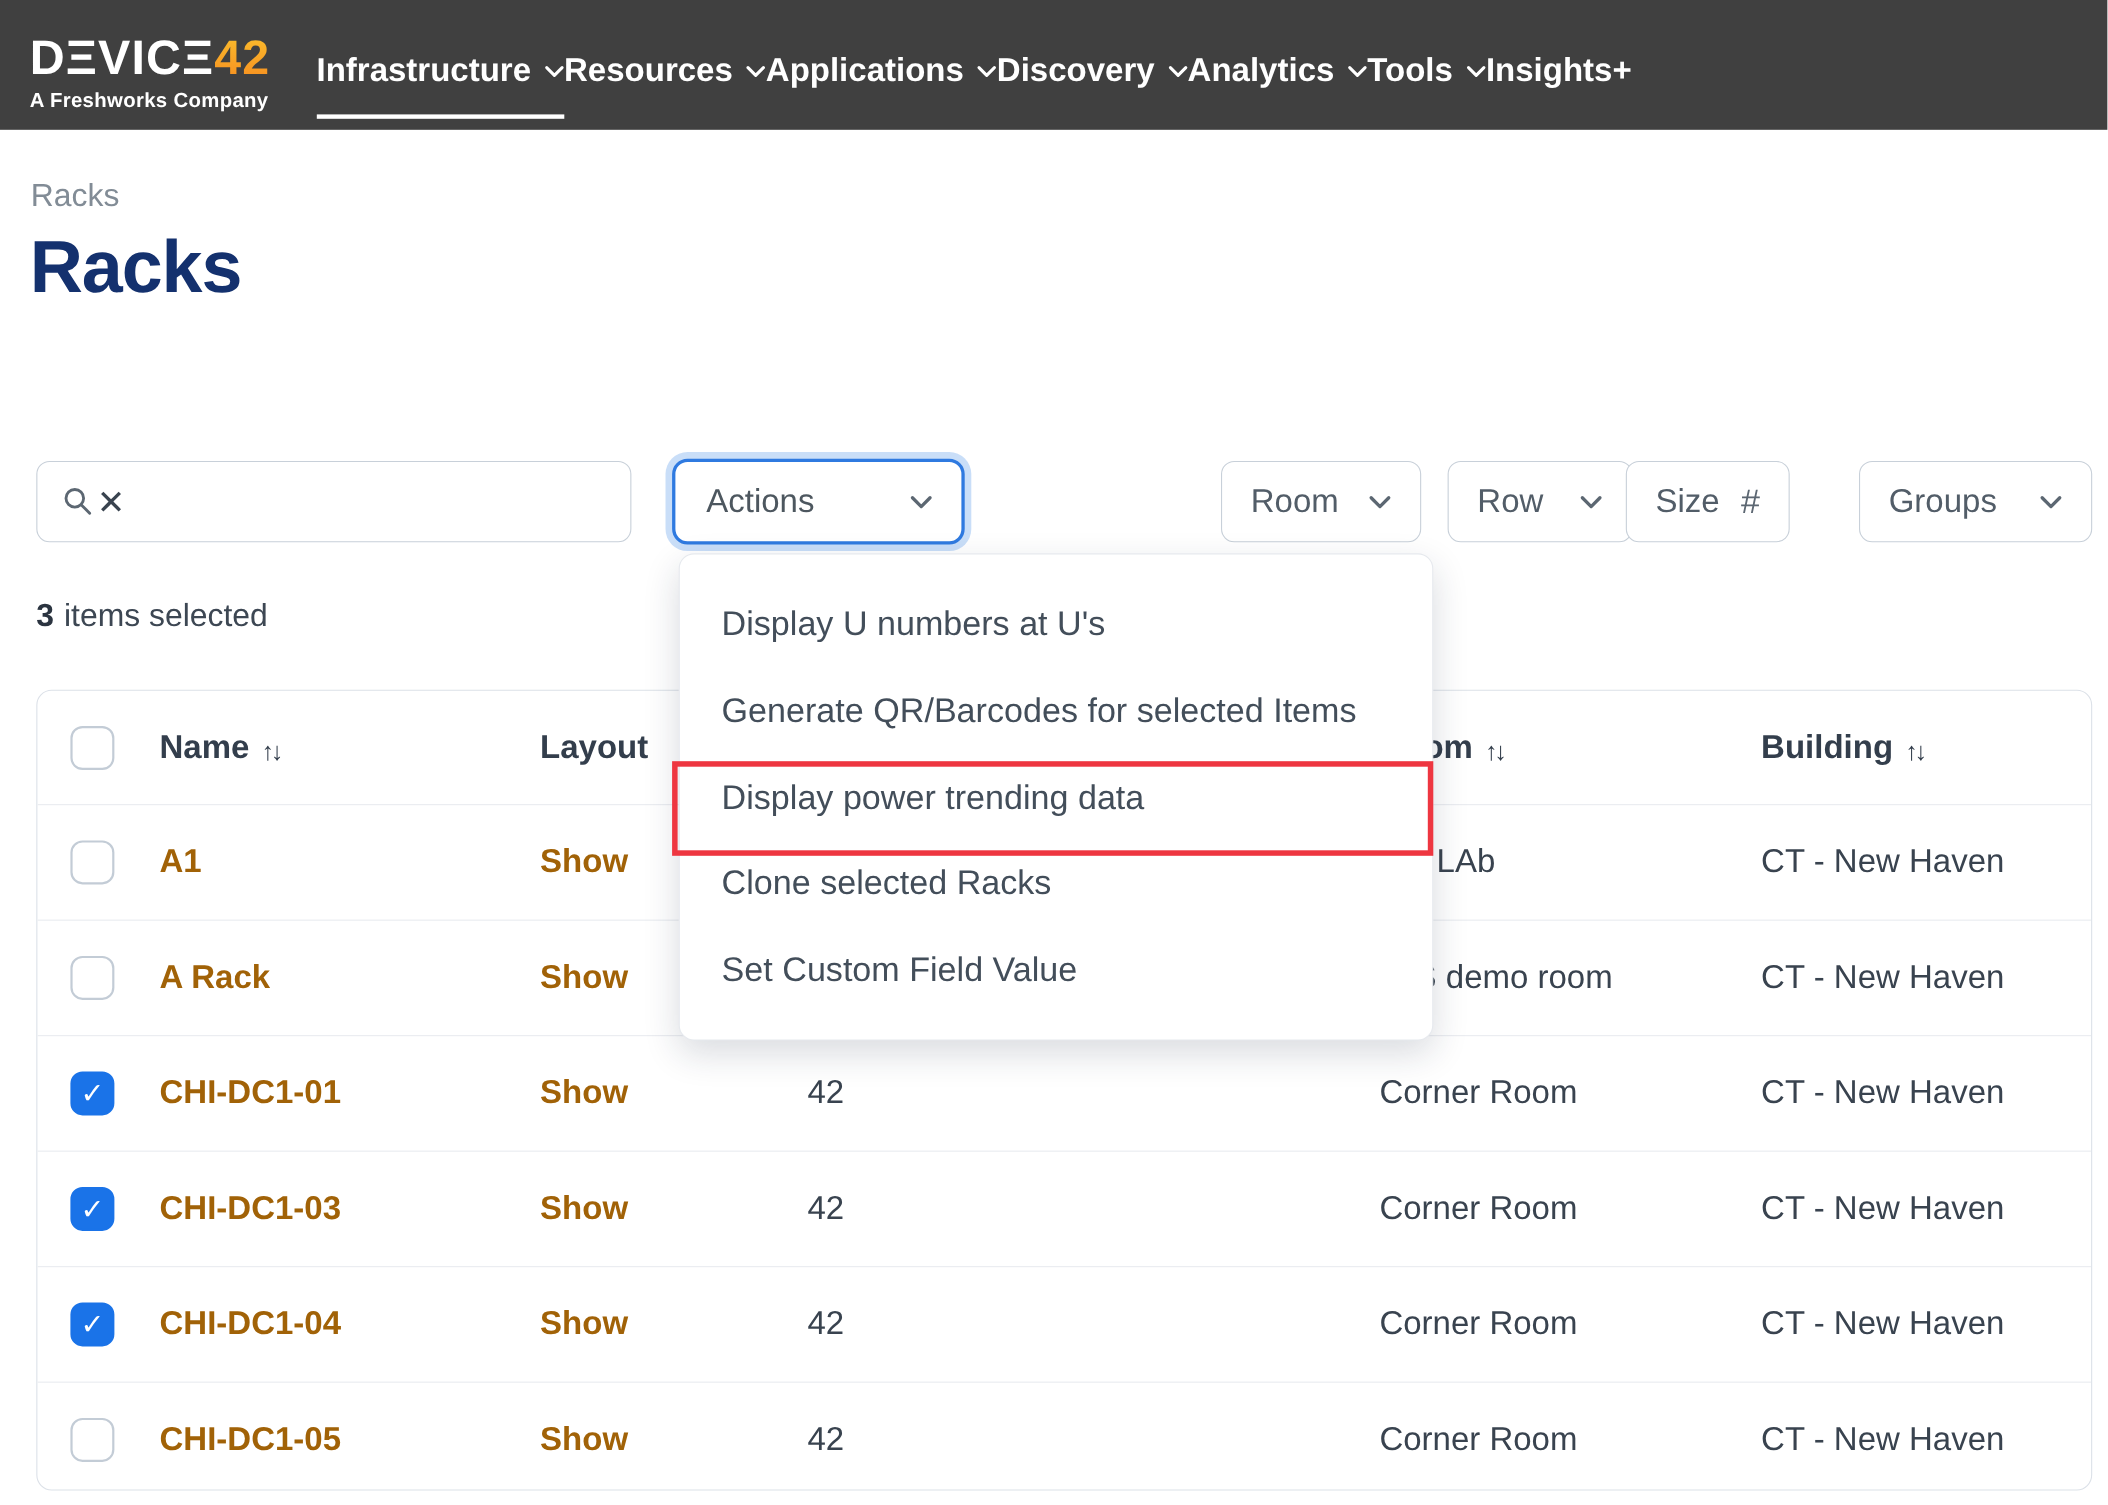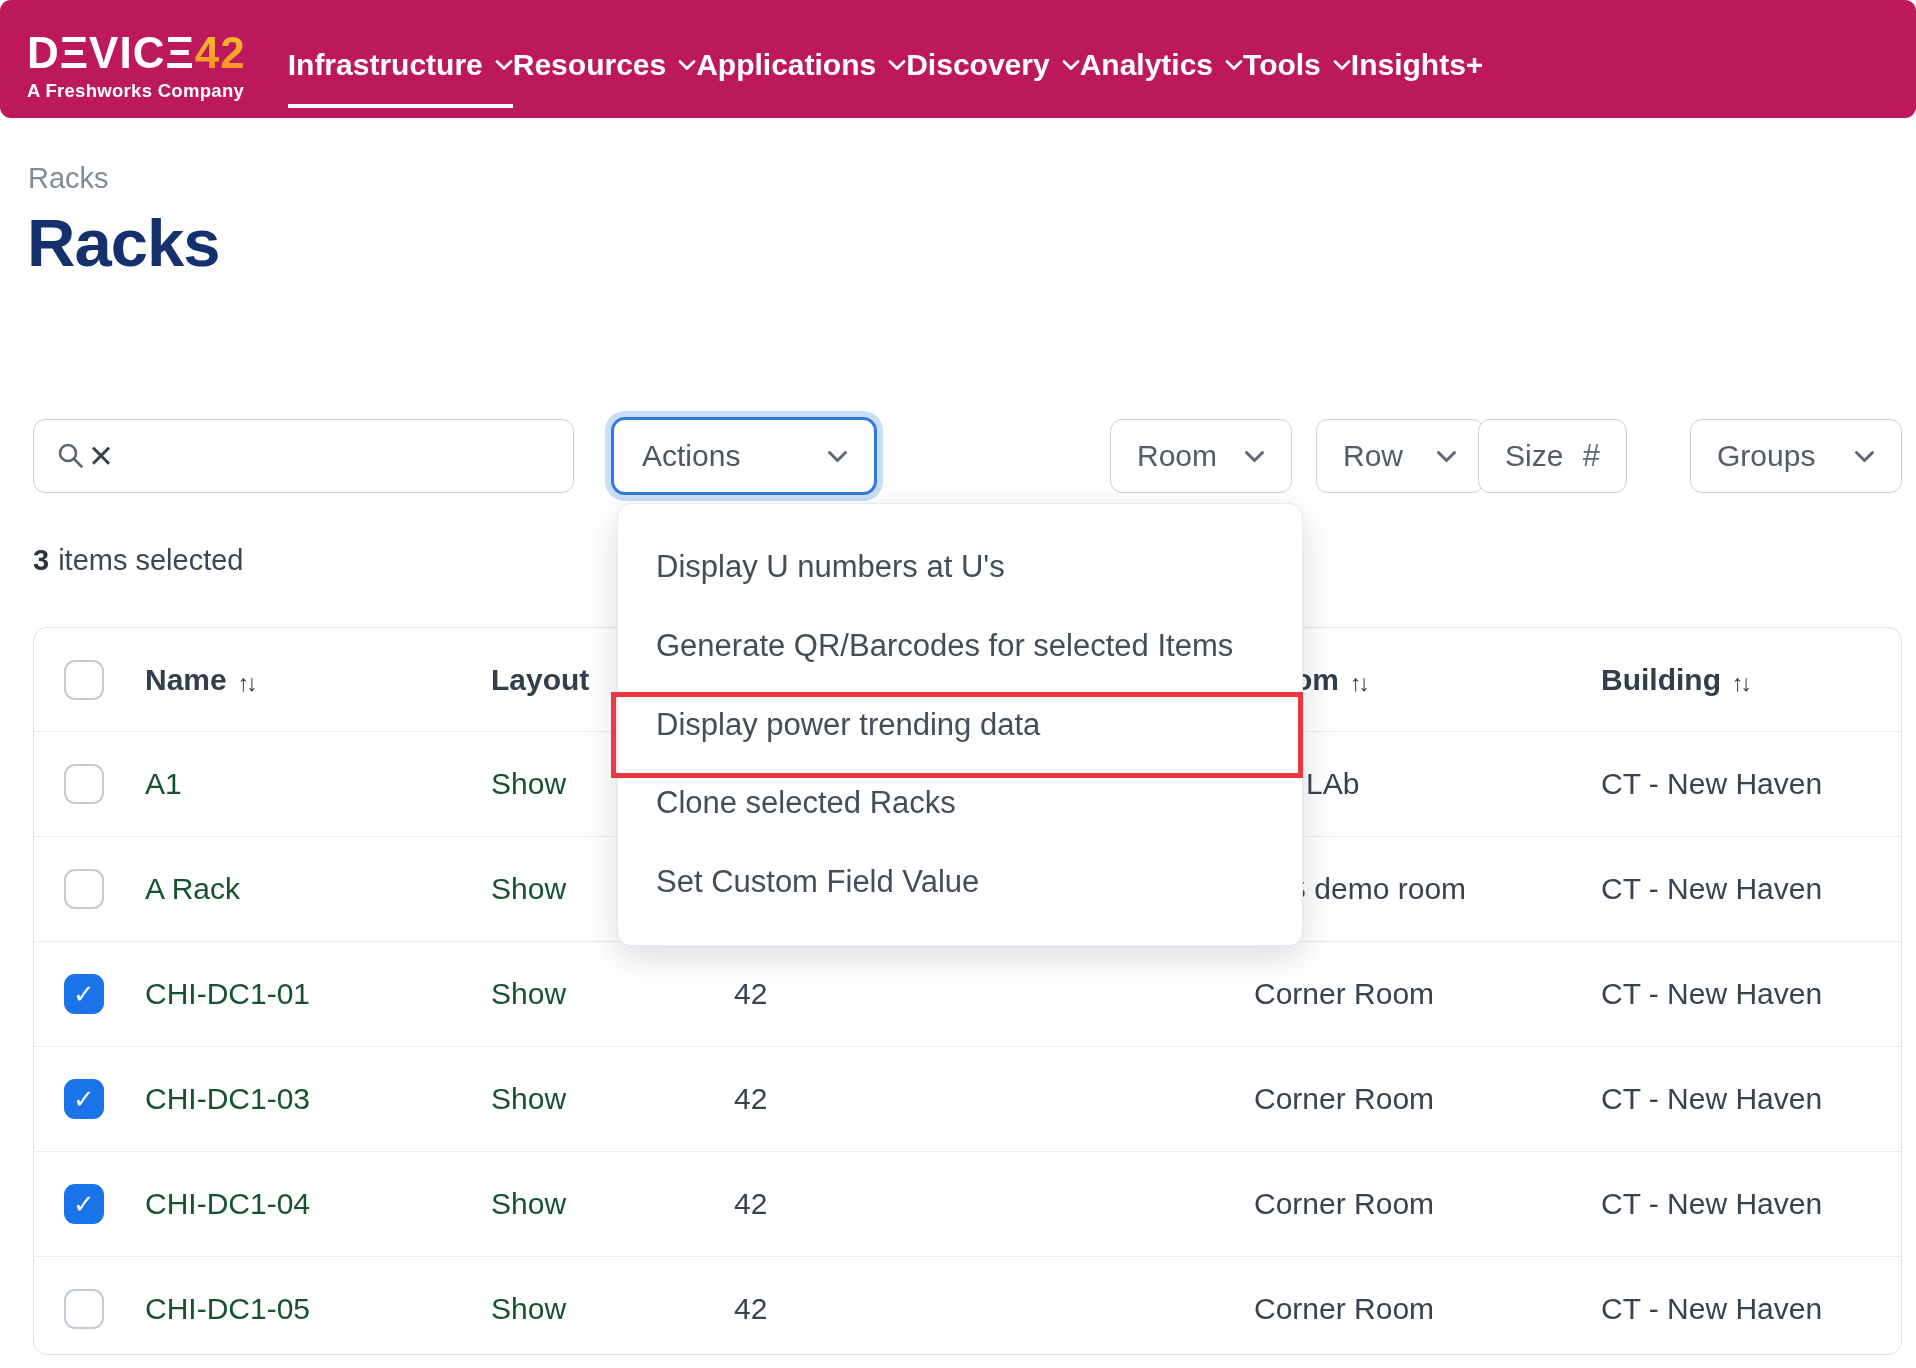--- a/index.html
+++ b/index.html
@@ -3,23 +3,22 @@
 <meta charset="utf-8">
 <style>
   html,body{margin:0;padding:0;}
   body{
     width:1916px;height:1368px;position:relative;overflow:hidden;
     background:#ffffff;font-family:"Liberation Sans","DejaVu Sans",sans-serif;
   }
   
   .nav{
     position:absolute;left:0;top:0;width:1916px;height:118px;
-    background:#be185d;display:flex;align-items:center;box-sizing:border-box;
+    background:#404040;display:flex;align-items:center;box-sizing:border-box;
     padding:14px 30px 0 27px;
-    border-radius:11px;
   }
   .logo{margin-right:42px;cursor:pointer;flex:0 0 auto;}
   .logo-line{font-weight:800;font-size:44px;letter-spacing:1px;color:#ffffff;line-height:1;}
   .logo-line .l42{
     background:linear-gradient(180deg,#fbc02d 0%,#f68b1f 100%);
     -webkit-background-clip:text;background-clip:text;color:transparent;
   }
   .tagline{color:#ffffff;font-size:18.5px;font-weight:700;margin-top:5px;letter-spacing:.3px;}
   .nav-items{display:flex;align-items:center;}
   .nav-item{
@@ -85,21 +84,21 @@
   .cell:nth-child(6){left:1567px;}
   .t-row:nth-child(1) .cell:nth-child(5){transform:translate(52px,-50%);}
   .t-row:nth-child(2) .cell:nth-child(5){transform:translate(32px,-50%);}
   .h-cell{font-size:30px;font-weight:700;color:#333e4c;display:flex;align-items:flex-end;gap:11px;}
   .sort{font-size:23px;letter-spacing:-3px;color:#333e4c;font-weight:400;}
   .cb{
     width:40px;height:40px;box-sizing:border-box;border:2.5px solid #c3ccd6;border-radius:11px;
     background:#fff;cursor:pointer;display:flex;align-items:center;justify-content:center;
   }
   .cb.checked{background:#1a73e8;border-color:#1a73e8;color:#fff;font-size:26px;font-weight:700;}
-  .link{color:#14532d;font-size:30px;font-weight:400;cursor:pointer;}
+  .link{color:#a16207;font-size:30px;font-weight:700;cursor:pointer;}
   .val{color:#39434f;font-size:30px;}
   
   .menu-panel{
     position:absolute;left:617px;top:503px;width:686px;height:443px;box-sizing:border-box;
     background:#fff;border:1px solid #e6e9ee;border-radius:14px;
     box-shadow:0 12px 32px rgba(25,35,60,.16);z-index:20;
     display:flex;flex-direction:column;justify-content:center;padding:24px 0;
   }
   .menu-item{
     height:85px;display:flex;align-items:center;padding-left:38px;

